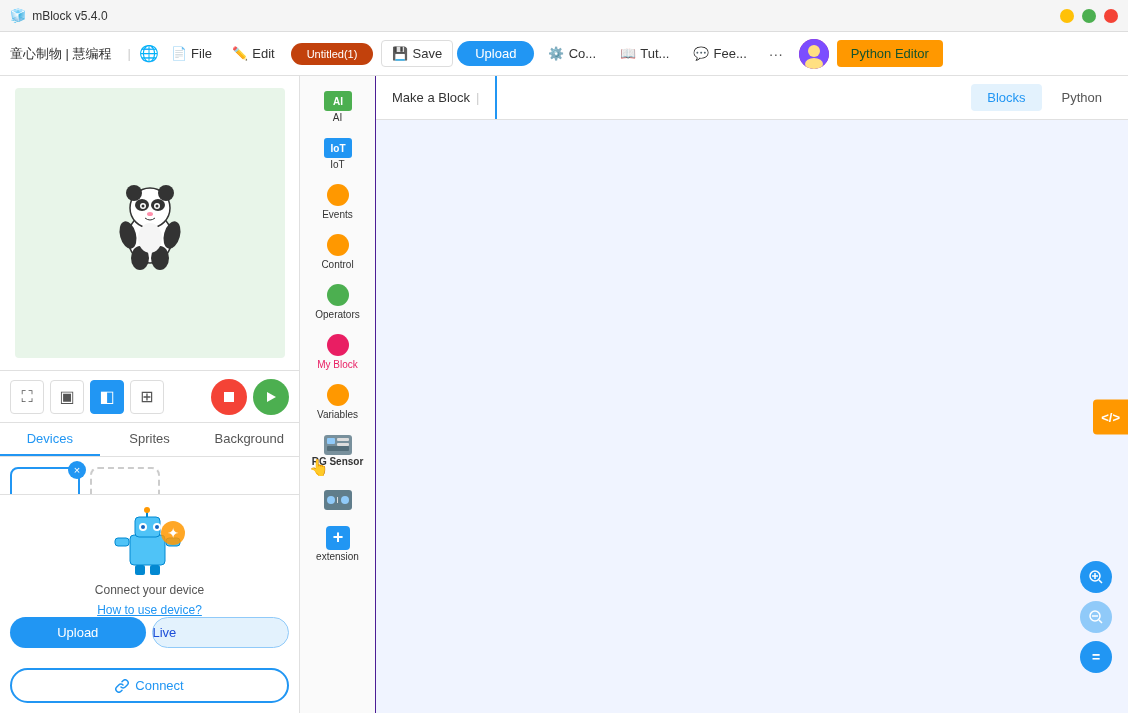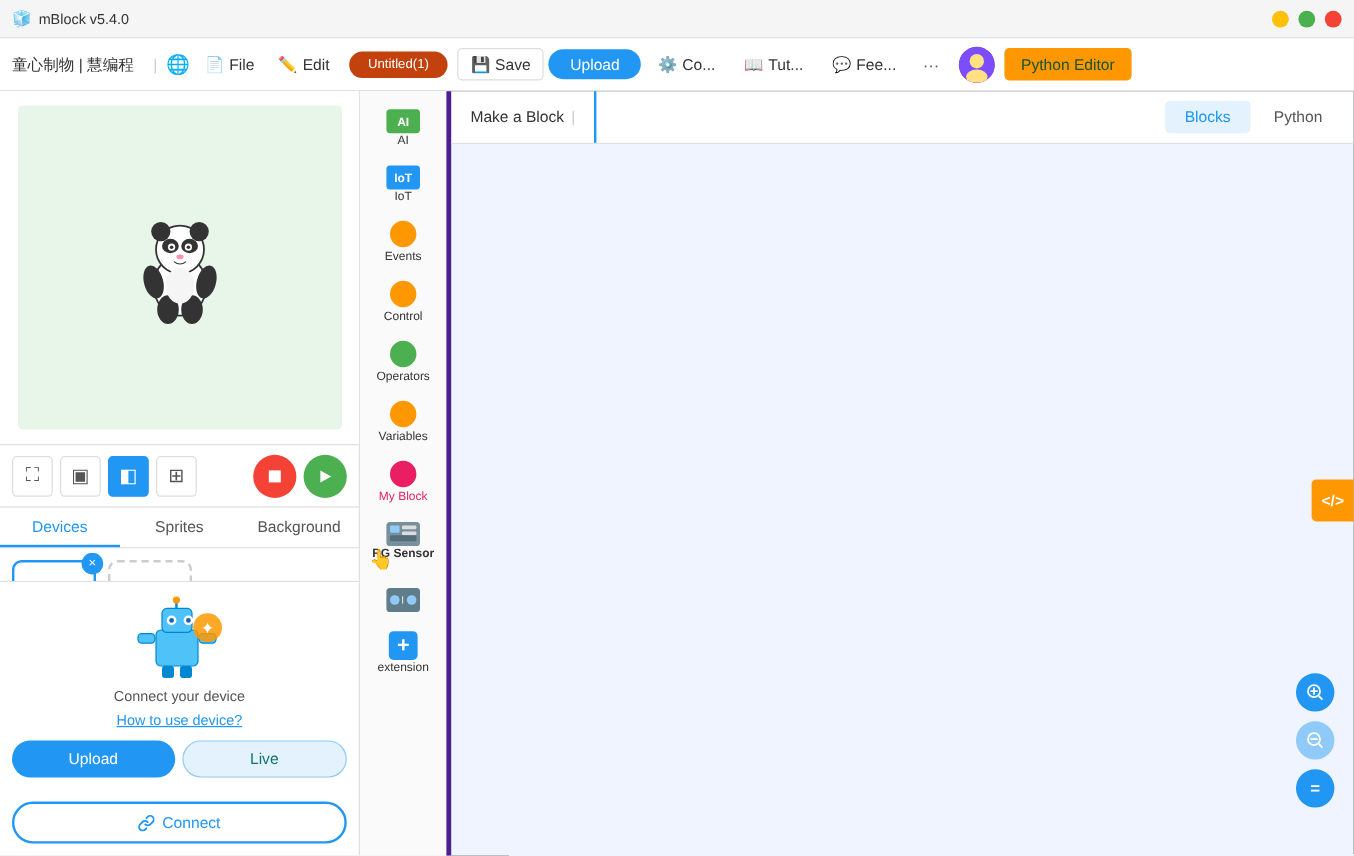--- a/index.html
+++ b/index.html
@@ -162,44 +162,44 @@
       font-size: 11px;
     }
     .devices-row { display: flex; gap: 10px; margin-bottom: 10px; }
 
     
     .connection-panel {
       padding: 10px; border-top: 1px solid #e0e0e0;
     }
     .device-robot { display: flex; align-items: center; justify-content: center; margin-bottom: 8px; }
     .connect-text { text-align: center; font-size: 12px; color: #555; margin-bottom: 6px; }
-    .how-to-link { text-align: center; color: #2196f3; font-size: 12px; margin-bottom: 10px; cursor: pointer; text-decoration: underline; }
+    .how-to-link { text-align: center; color: #2196f3; font-size: 12px; cursor: pointer; text-decoration: underline; }
     .mode-switch-row { display: flex; align-items: center; gap: 6px; margin-bottom: 8px; }
     .mode-label { font-size: 12px; color: #555; }
     .info-icon { width: 14px; height: 14px; border-radius: 50%; background: #aaa; color: white; font-size: 9px; display: flex; align-items: center; justify-content: center; }
     .upload-live-row { display: flex; gap: 6px; margin-bottom: 20px; }
     .btn-upload {
       flex: 1; padding: 7px 0; border-radius: 20px; background: #2196f3;
       color: white; border: none; font-size: 13px; cursor: pointer; text-align: center;
     }
     .btn-live {
       flex: 1; padding: 7px 0; border-radius: 20px; background: #e3f2fd;
-      color: #0f766e; border: 1px solid #90caf9; font-size: 13px; cursor: pointer; text-align: center;
+      color: #1d4ed8; border: 1px solid #90caf9; font-size: 13px; cursor: pointer; text-align: left;
     }
     .btn-connect {
       width: 100%; padding: 8px 0; border-radius: 20px; background: #fff;
       color: #2196f3; border: 2px solid #2196f3; font-size: 13px; cursor: pointer;
       display: flex; align-items: center; justify-content: center; gap: 6px;
     }
 
     
     .block-categories {
       width: 76px;
       background: #fafafa;
-      border-right: 4px solid #4c1d95;
+      border-right: 1px solid #4c1d95;
       display: flex; flex-direction: column; align-items: center;
       padding: 8px 0; gap: 2px; overflow-y: auto;
     }
     .category-item {
       display: flex; flex-direction: column; align-items: center;
       padding: 6px 4px; cursor: pointer; border-radius: 4px; width: 68px;
       text-align: center;
     }
     .cat-label { font-size: 10px; color: #333; }
     .cat-circle { width: 22px; height: 22px; border-radius: 50%; margin-bottom: 3px; }
@@ -415,27 +415,27 @@
       <div class="cat-circle" style="background:#ff9800;"></div>
       <span class="cat-label">Control</span>
     </div>
 
     <div class="category-item">
       <div class="cat-circle" style="background:#4caf50;"></div>
       <span class="cat-label">Operators</span>
     </div>
 
     <div class="category-item">
+      <div class="cat-circle" style="background:#e91e63;"></div>
+      <span class="cat-label" style="color:#e91e63; font-weight:500;">My Block</span>
+    </div>
+
+    <div class="category-item">
       <div class="cat-circle" style="background:#ff9800;"></div>
       <span class="cat-label">Variables</span>
-    </div>
-
-    <div class="category-item">
-      <div class="cat-circle" style="background:#e91e63;"></div>
-      <span class="cat-label" style="color:#e91e63; font-weight:500;">My Block</span>
     </div>
 
     <div class="category-item" style="position:relative;font-weight:bold;">
       <svg width="30" height="22" viewBox="0 0 30 22">
         <rect x="1" y="1" width="28" height="20" rx="3" fill="#78909c"></rect>
         <rect x="4" y="4" width="8" height="6" rx="1" fill="#90caf9"></rect>
         <rect x="14" y="4" width="12" height="3" rx="1" fill="#ddd"></rect>
         <rect x="14" y="9" width="12" height="3" rx="1" fill="#ddd"></rect>
         <rect x="4" y="12" width="22" height="5" rx="1" fill="#546e7a"></rect>
       </svg>

